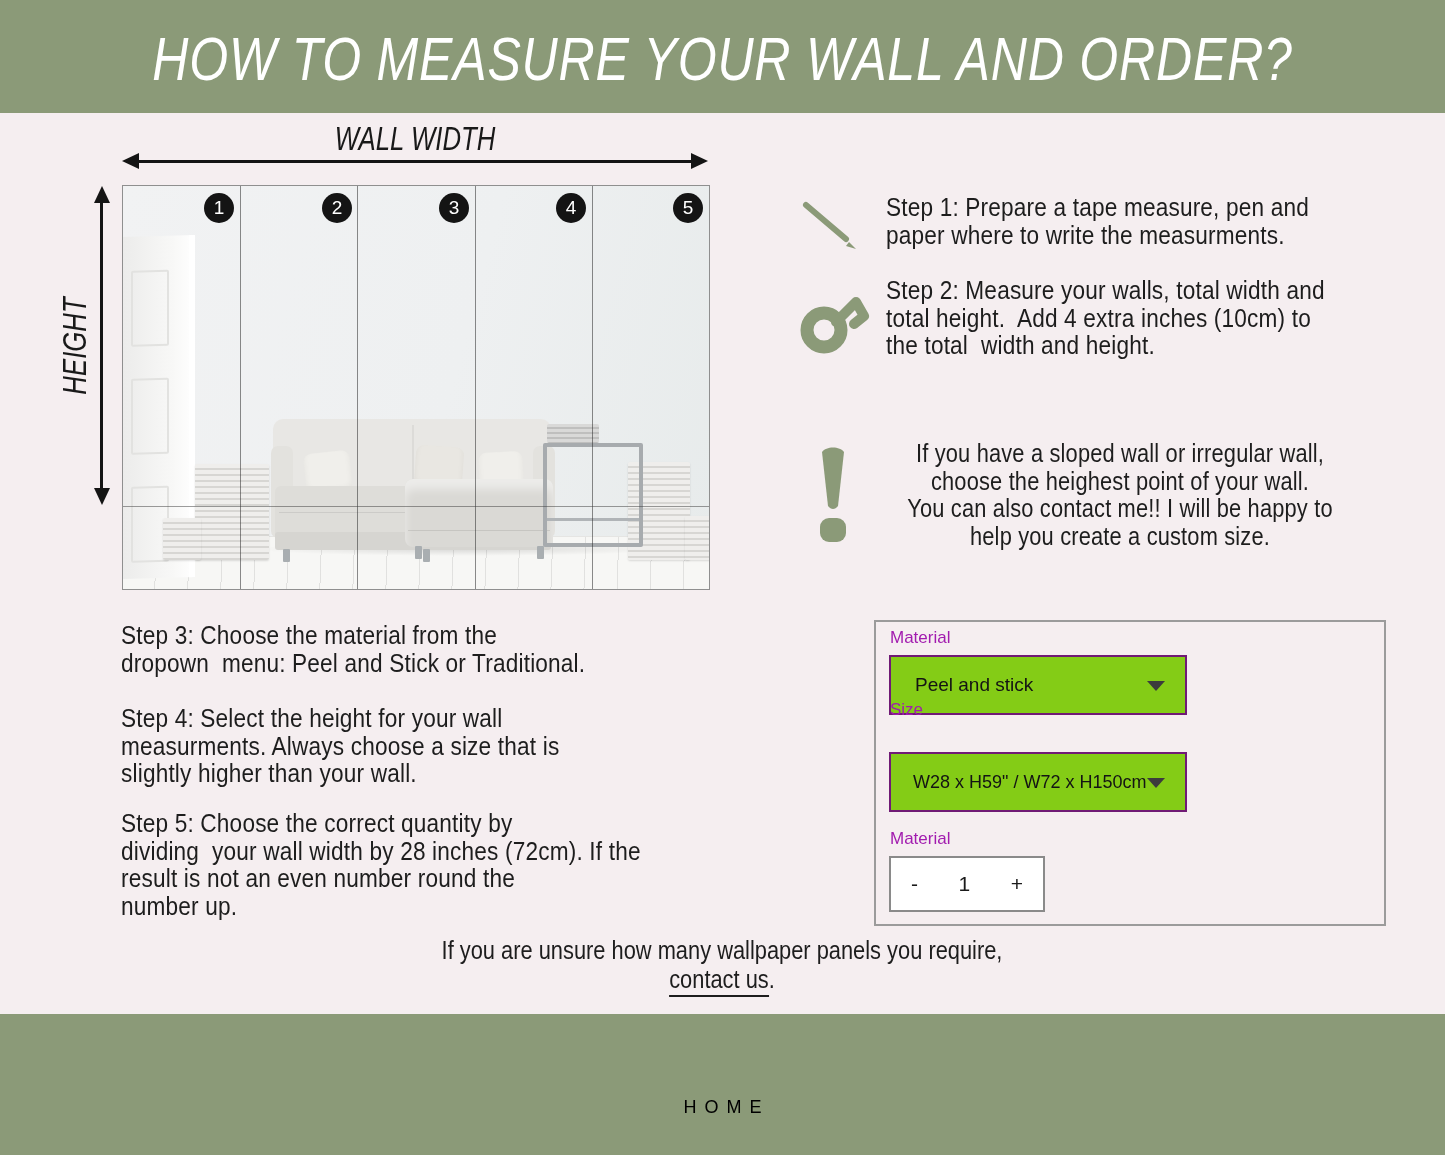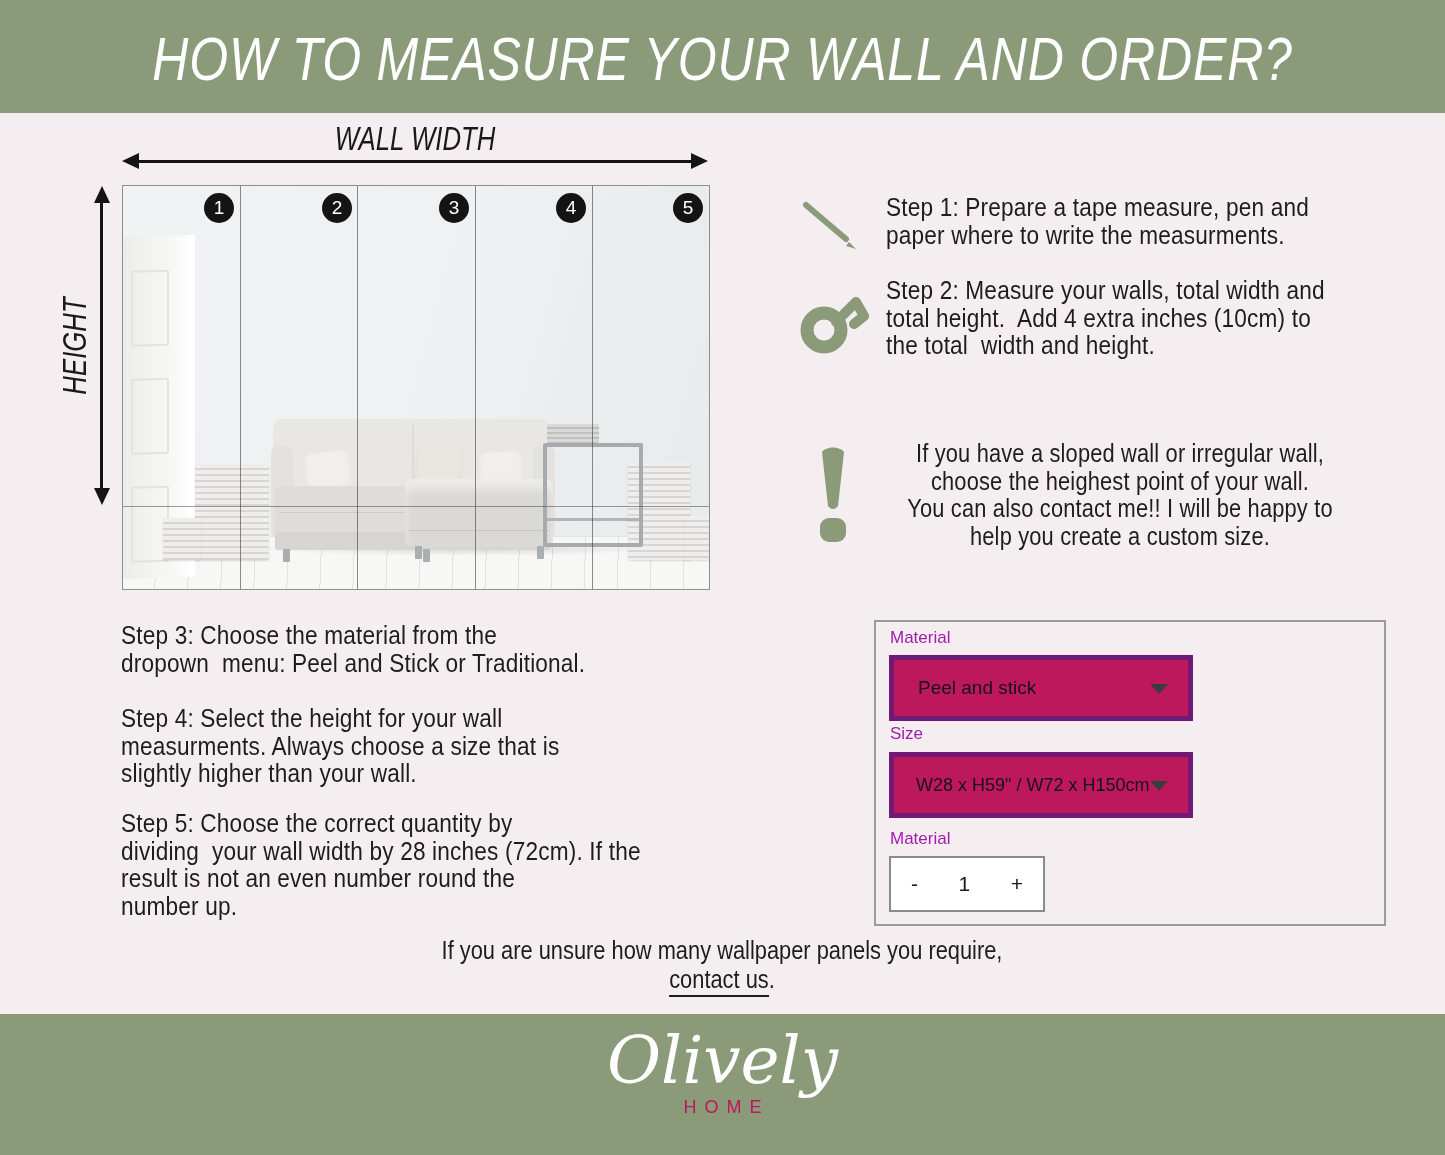--- a/index.html
+++ b/index.html
@@ -66,38 +66,38 @@
      background:repeating-linear-gradient(180deg,#d9d9d8 0 3px,#bfbfbe 3px 5px);}
   #under-shadow{position:absolute;left:130px;top:356px;width:420px;height:14px;background:radial-gradient(ellipse at center,rgba(0,0,0,0.12),transparent 70%);}
 
   
   .icon{position:absolute;}
 
   
   #note-block{position:absolute;left:770px;top:440px;width:700px;text-align:center;}
   #form-box{position:absolute;left:874px;top:620px;width:508px;height:302px;border:2px solid #9b9b9b;}
   .form-label{position:absolute;left:890px;font-size:17px;color:#a21caf;}
-  .select{position:absolute;left:889px;width:294px;height:56px;background:#be185d;border:5px solid #701a75;
+  .select{position:absolute;left:889px;width:294px;height:56px;background:#84cc16;border:2px solid #701a75;
           display:flex;align-items:center;cursor:pointer;}
   .select .val{margin-left:24px;font-size:19px;color:#141414;}
   .caret{position:absolute;right:20px;top:50%;margin-top:-4px;width:0;height:0;
          border-left:9px solid transparent;border-right:9px solid transparent;border-top:10px solid #3c3c3c;}
   #stepper{position:absolute;left:889px;top:856px;width:156px;height:56px;background:#ffffff;border:2px solid #8a8a8a;
            display:flex;align-items:center;justify-content:space-between;padding:0 20px;box-sizing:border-box;font-size:21px;color:#1a1a1a;}
   #stepper .btn{cursor:pointer;}
 
   
   #bottom-note{position:absolute;left:222px;top:936px;width:1000px;text-align:center;transform:scaleX(0.84);transform-origin:50% 0;
                font-size:26px;line-height:29px;color:#1d1d1d;}
   #contact-link{border-bottom:2px solid #1d1d1d;padding-bottom:1px;cursor:pointer;}
 
   
   #brand-name{position:absolute;left:0;top:1022px;width:1445px;text-align:center;color:#ffffff;
       font-family:"DejaVu Serif",serif;font-style:italic;font-size:66px;}
-  #brand-tagline{position:absolute;left:0;top:1097px;width:1445px;text-align:center;color:#be185d;
+  #brand-tagline{position:absolute;left:0;top:1097px;width:1445px;text-align:center;color:#000000;
       font-size:18px;letter-spacing:8px;text-indent:8px;}
 </style>
 </head>
 <body>
 
 <div id="page">
 
   <div class="band" id="header-band"></div>
   <div id="title">HOW TO MEASURE YOUR WALL AND ORDER?</div>
 
@@ -206,34 +206,33 @@
     <div class="line">result is not an even number round the</div>
     <div class="line">number up.</div>
   </div>
 
   <div id="form-box"></div>
   <div class="form-label" style="top:628px;">Material</div>
   <div class="select" style="top:655px;">
     <span class="val">Peel and stick</span>
     <span class="caret"></span>
   </div>
-  <div class="form-label" style="top:724px;">Size</div>
+  <div class="form-label" style="top:700px;">Size</div>
   <div class="select" style="top:752px;">
     <span class="val" style="margin-left:22px;font-size:18px;">W28 x H59" / W72 x H150cm</span>
     <span class="caret"></span>
   </div>
   <div class="form-label" style="top:829px;">Material</div>
   <div id="stepper">
     <span class="btn">-</span>
     <span>1</span>
     <span class="btn">+</span>
   </div>
 
   <div id="bottom-note">
     <div class="line">If you are unsure how many wallpaper panels you require,</div>
     <div><span id="contact-link">contact us</span><span>.</span></div>
   </div>
 
   <div class="band" id="footer-band"></div>
-  <div id="brand-name">Olively</div>
   <div id="brand-tagline">HOME</div>
 
 </div>
 
 </body></html>

